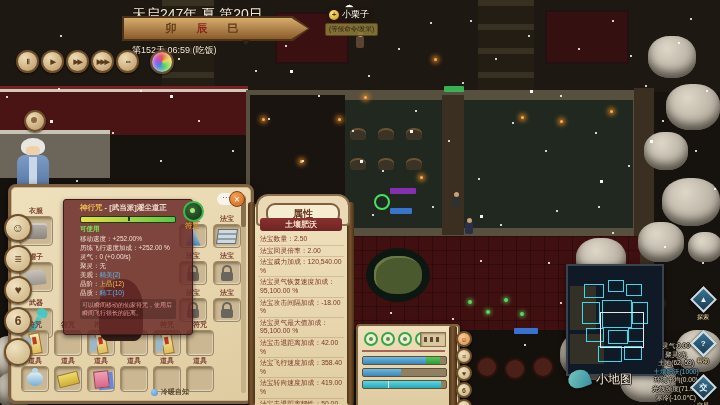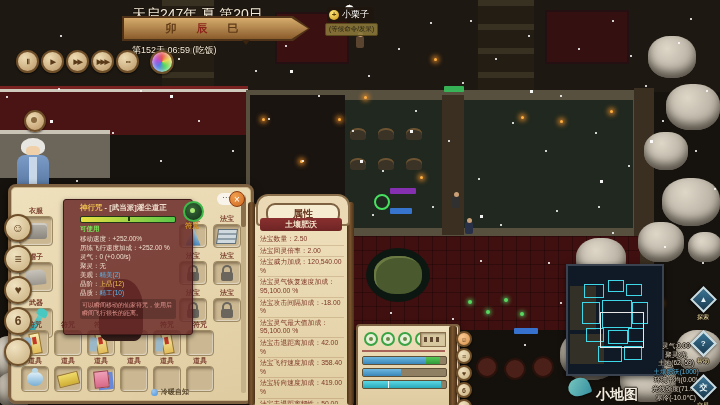--- a/index.html
+++ b/index.html
@@ -127,21 +127,21 @@
   .f-cyan{background:linear-gradient(#5cd8e4,#28a8b8);}
   .b3 .mark{position:absolute;left:30%;top:0;width:1px;height:7px;background:#e8f8f8;}
 
   
   .minimap{position:absolute;left:566px;top:264px;width:94px;height:108px;z-index:5;background:#101a26;border:2px solid #39424e;box-shadow:0 2px 6px rgba(0,0,0,.6);cursor:pointer;}
   .mm{position:absolute;border:1px solid #3fd8e8;}
   .mm-soil{position:absolute;background:rgba(71,60,40,.65);}
   .mm-view{position:absolute;left:32px;top:46px;width:42px;height:34px;border:1px solid #e8e8e8;}
   .mm-label-row{position:absolute;left:568px;top:370px;z-index:6;display:flex;align-items:center;gap:6px;}
   .fan{width:22px;height:18px;background:linear-gradient(135deg,#78c8c0,#3890a0);border-radius:50% 50% 10% 50%;transform:rotate(-20deg);box-shadow:0 1px 2px rgba(0,0,0,.6);}
-  .mm-label{font-size:14px;font-weight:bold;color:#f0ece0;margin-top:16px;}
+  .mm-label{font-size:12px;font-weight:normal;color:#f0ece0;}
   .tile-info{position:absolute;left:634px;top:342px;width:84px;z-index:6;text-align:center;}
   .ti-line{font-size:6.6px;line-height:8.6px;color:#ddd8cc;text-shadow:1px 0 #1a120a,-1px 0 #1a120a,0 1px #1a120a,0 -1px #1a120a;}
   .ti-line.blue{color:#4db4e8;}
 
   
   .map-btns{position:absolute;left:682px;top:288px;width:42px;display:flex;flex-direction:column;gap:10px;z-index:6;}
   .map-btn{text-align:center;cursor:pointer;}
   .diamond{width:15px;height:15px;margin:2px auto 0;background:linear-gradient(135deg,#3a7494,#1a3a50);border:2px solid #c8dce4;transform:rotate(45deg);display:flex;align-items:center;justify-content:center;box-shadow:0 1px 3px rgba(0,0,0,.7);}
   .dglyph{transform:rotate(-45deg);font-size:8px;font-weight:bold;color:#e8f4f8;line-height:1;}
   .dlabel{margin-top:4px;font-size:6px;color:#f0e0a8;}

